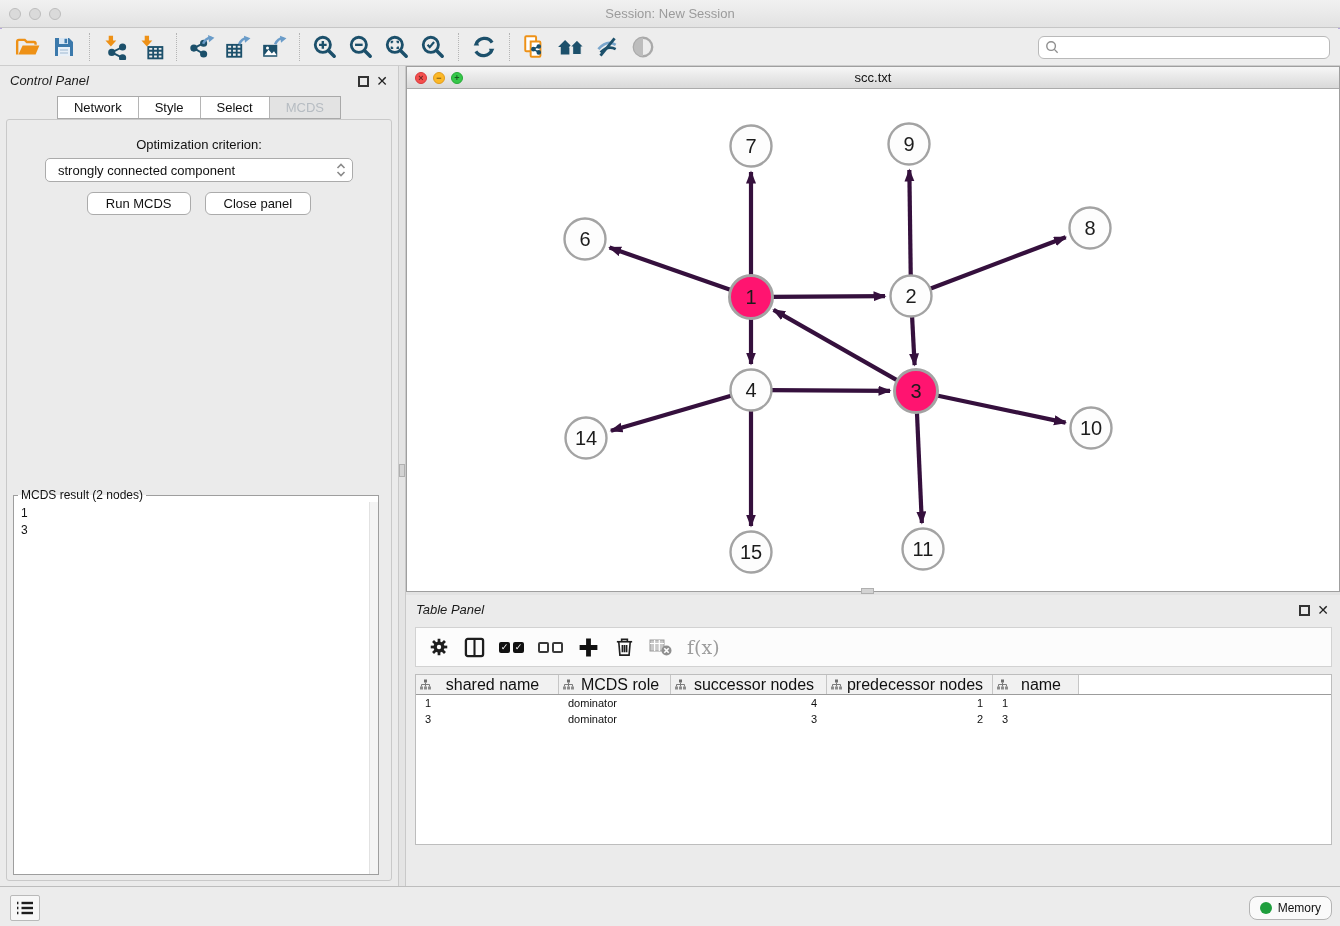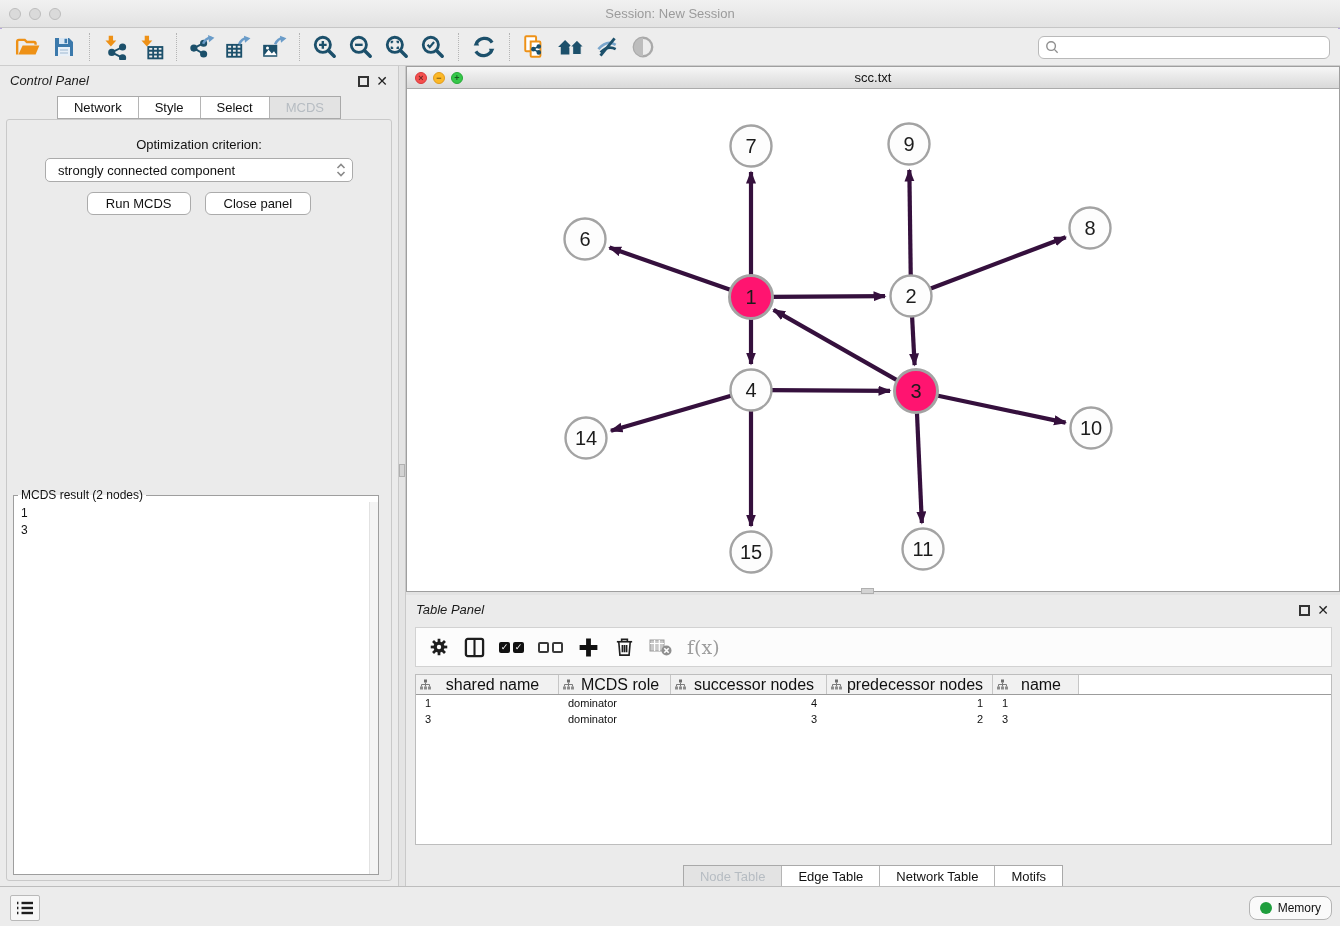--- a/index.html
+++ b/index.html
@@ -500,28 +500,20 @@
         <div class="td-row">
           <div class="td-cell" style="width: 143px; text-align: left; padding: 0px 0px 0px 9px;">3</div>
           <div class="td-cell" style="width: 112px; text-align: left; padding: 0px 0px 0px 9px;">dominator</div>
           <div class="td-cell" style="width: 156px; text-align: right; padding: 0px 10px 0px 0px;">3</div>
           <div class="td-cell" style="width: 166px; text-align: right; padding: 0px 10px 0px 0px;">2</div>
           <div class="td-cell" style="width: 86px; text-align: left; padding: 0px 0px 0px 9px;">3</div>
         </div>
       </div>
   </div>
 
-  <div class="tp-footer-tabs">
-    <div class="seg-group" id="tp-tab-group">
-        <div class="seg active">Node Table</div>
-        <div class="seg">Edge Table</div>
-        <div class="seg">Network Table</div>
-        <div class="seg">Motifs</div>
-      </div>
-  </div>
 </div>
 
 <div class="statusbar">
   <div class="list-btn">
     <svg width="18" height="16" viewBox="0 0 18 16">
       <g stroke="#1e1e1e" stroke-width="2.4">
         <line x1="1" y1="3" x2="3" y2="3" stroke-dasharray="1.4,1.4"></line>
           <line x1="5.5" y1="3" x2="17" y2="3"></line>
         <line x1="1" y1="8" x2="3" y2="8" stroke-dasharray="1.4,1.4"></line>
           <line x1="5.5" y1="8" x2="17" y2="8"></line>

